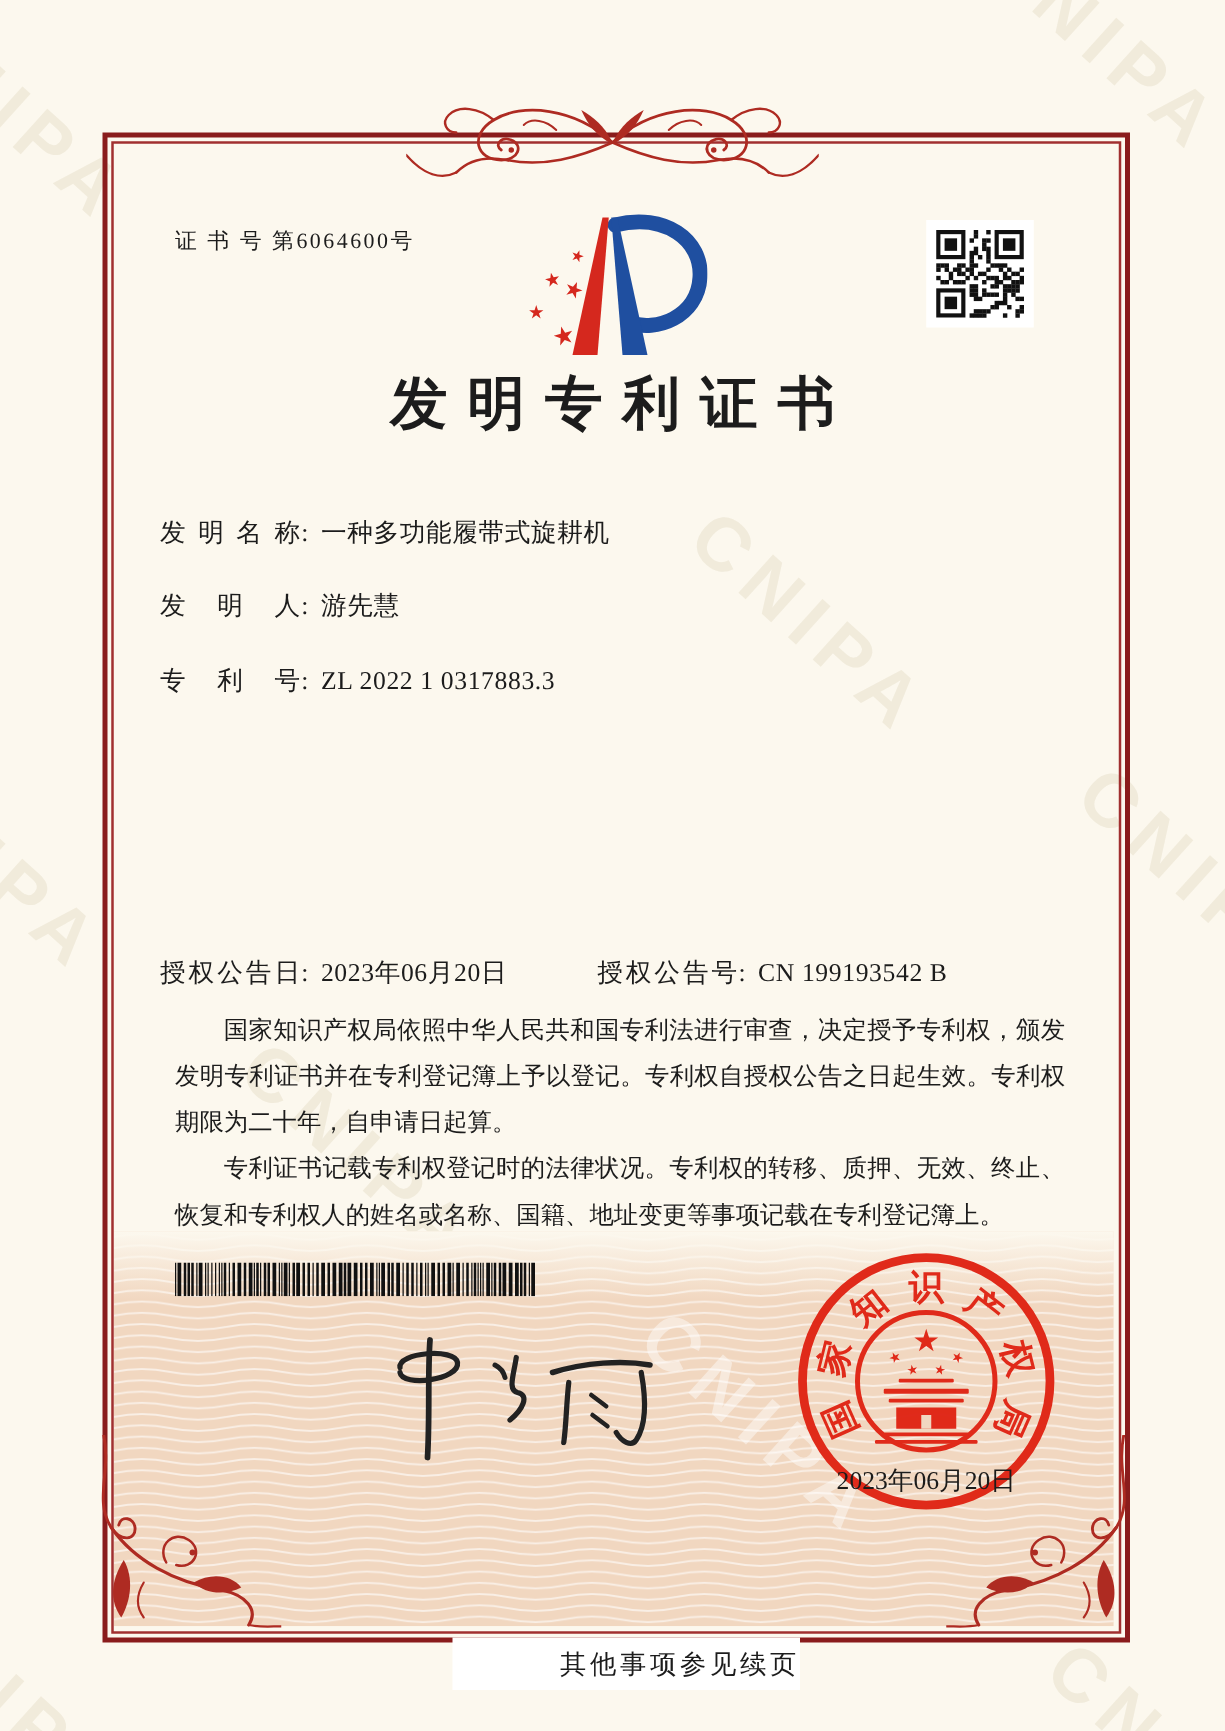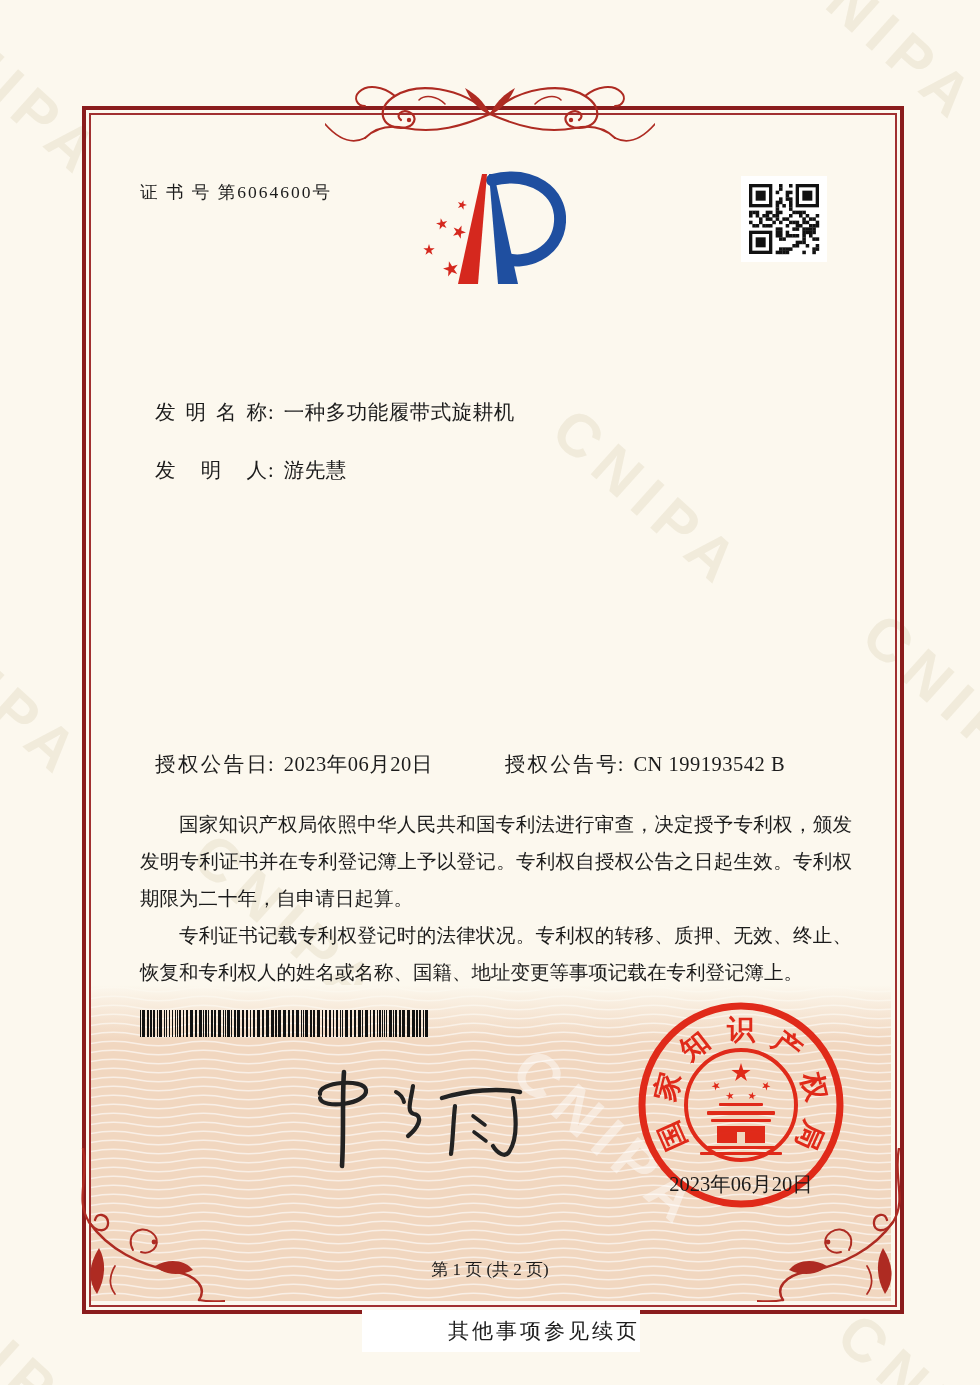--- a/index.html
+++ b/index.html
@@ -59,22 +59,22 @@
     position:absolute;left:741px;top:176px;width:86px;height:86px;
     background:#ffffff;z-index:3;
   }
   .title{
     position:absolute;left:0;top:292px;width:980px;
     text-align:center;font-size:46px;font-weight:bold;
     letter-spacing:16px;text-indent:16px;z-index:3;
   }
   
   .field-row{
-    position:absolute;left:155px;height:28px;line-height:28px;
-    font-size:20.5px;z-index:3;white-space:nowrap;
+    position:absolute;left:128px;height:28px;line-height:28px;
+    font-size:20.5px;z-index:3;white-space:nowrap;margin-top:15px;
   }
   .f-label{
     display:inline-block;width:112px;
     text-align:justify;text-align-last:justify;
     vertical-align:top;
   }
   .f-colon{display:inline-block;margin:0 10px 0 1px;}
   .f-value{letter-spacing:0.5px;}
   .pair2{margin-left:72px;}
   .pair2 .f-label{width:112px;}
@@ -303,26 +303,30 @@
         <rect x="14.666666666666668" y="14.666666666666668" width="10" height="10" fill="#111"></rect>
         <rect x="54.66666666666667" y="8" width="23.333333333333336" height="23.333333333333336" fill="#111"></rect>
         <rect x="58" y="11.333333333333334" width="16.666666666666668" height="16.666666666666668" fill="#fff"></rect>
         <rect x="61.333333333333336" y="14.666666666666668" width="10" height="10" fill="#111"></rect>
         <rect x="8" y="54.66666666666667" width="23.333333333333336" height="23.333333333333336" fill="#111"></rect>
         <rect x="11.333333333333334" y="58" width="16.666666666666668" height="16.666666666666668" fill="#fff"></rect>
         <rect x="14.666666666666668" y="61.333333333333336" width="10" height="10" fill="#111"></rect>
       </svg>
   </div>
 
+  <div class="title">发明专利证书</div>
 
   <div class="field-row" style="top:398px">
     <span class="f-label">发明名称</span><span class="f-colon">:</span><span class="f-value">一种多功能履带式旋耕机</span>
   </div>
   <div class="field-row" style="top:456px">
     <span class="f-label">发明人</span><span class="f-colon">:</span><span class="f-value">游先慧</span>
+  </div>
+  <div class="field-row" style="top:516px">
+    <span class="f-label">专利号</span><span class="f-colon">:</span><span class="f-value">ZL 2022 1 0317883.3</span>
   </div>
   <div class="field-row" style="top:750px">
     <span class="f-label">授权公告日</span><span class="f-colon">:</span><span class="f-value">2023年06月20日</span><span class="pair2"><span class="f-label">授权公告号</span><span class="f-colon">:</span><span class="f-value">CN 199193542 B</span></span>
   </div>
 
   <div class="legal">
     <p>国家知识产权局依照中华人民共和国专利法进行审查，决定授予专利权，颁发发明专利证书并在专利登记簿上予以登记。专利权自授权公告之日起生效。专利权期限为二十年，自申请日起算。</p>
     <p>专利证书记载专利权登记时的法律状况。专利权的转移、质押、无效、终止、恢复和专利权人的姓名或名称、国籍、地址变更等事项记载在专利登记簿上。</p>
   </div>
 
@@ -450,16 +454,15 @@
       <rect x="-22" y="-2" width="44" height="3" rx="1"></rect>
       <rect x="-30" y="14" width="60" height="3" rx="1"></rect>
       <rect x="-24" y="21" width="48" height="17"></rect>
       <rect x="-4" y="27" width="8" height="11" fill="#f1d7c0"></rect>
       <rect x="-34" y="41" width="68" height="3" rx="1"></rect>
       <rect x="-41" y="47" width="82" height="3" rx="1"></rect>
     </g>
     <text y="86" text-anchor="middle" font-size="20.5" fill="#141414" font-family="Liberation Serif, DejaVu Serif, serif">2023年06月20日</text>
   </svg>
 
-  <div class="page-info">第 1 页 (共 2 页)</div>
   <div class="cont-box">其他事项参见续页</div>
 
 </div>
 
 </body></html>

